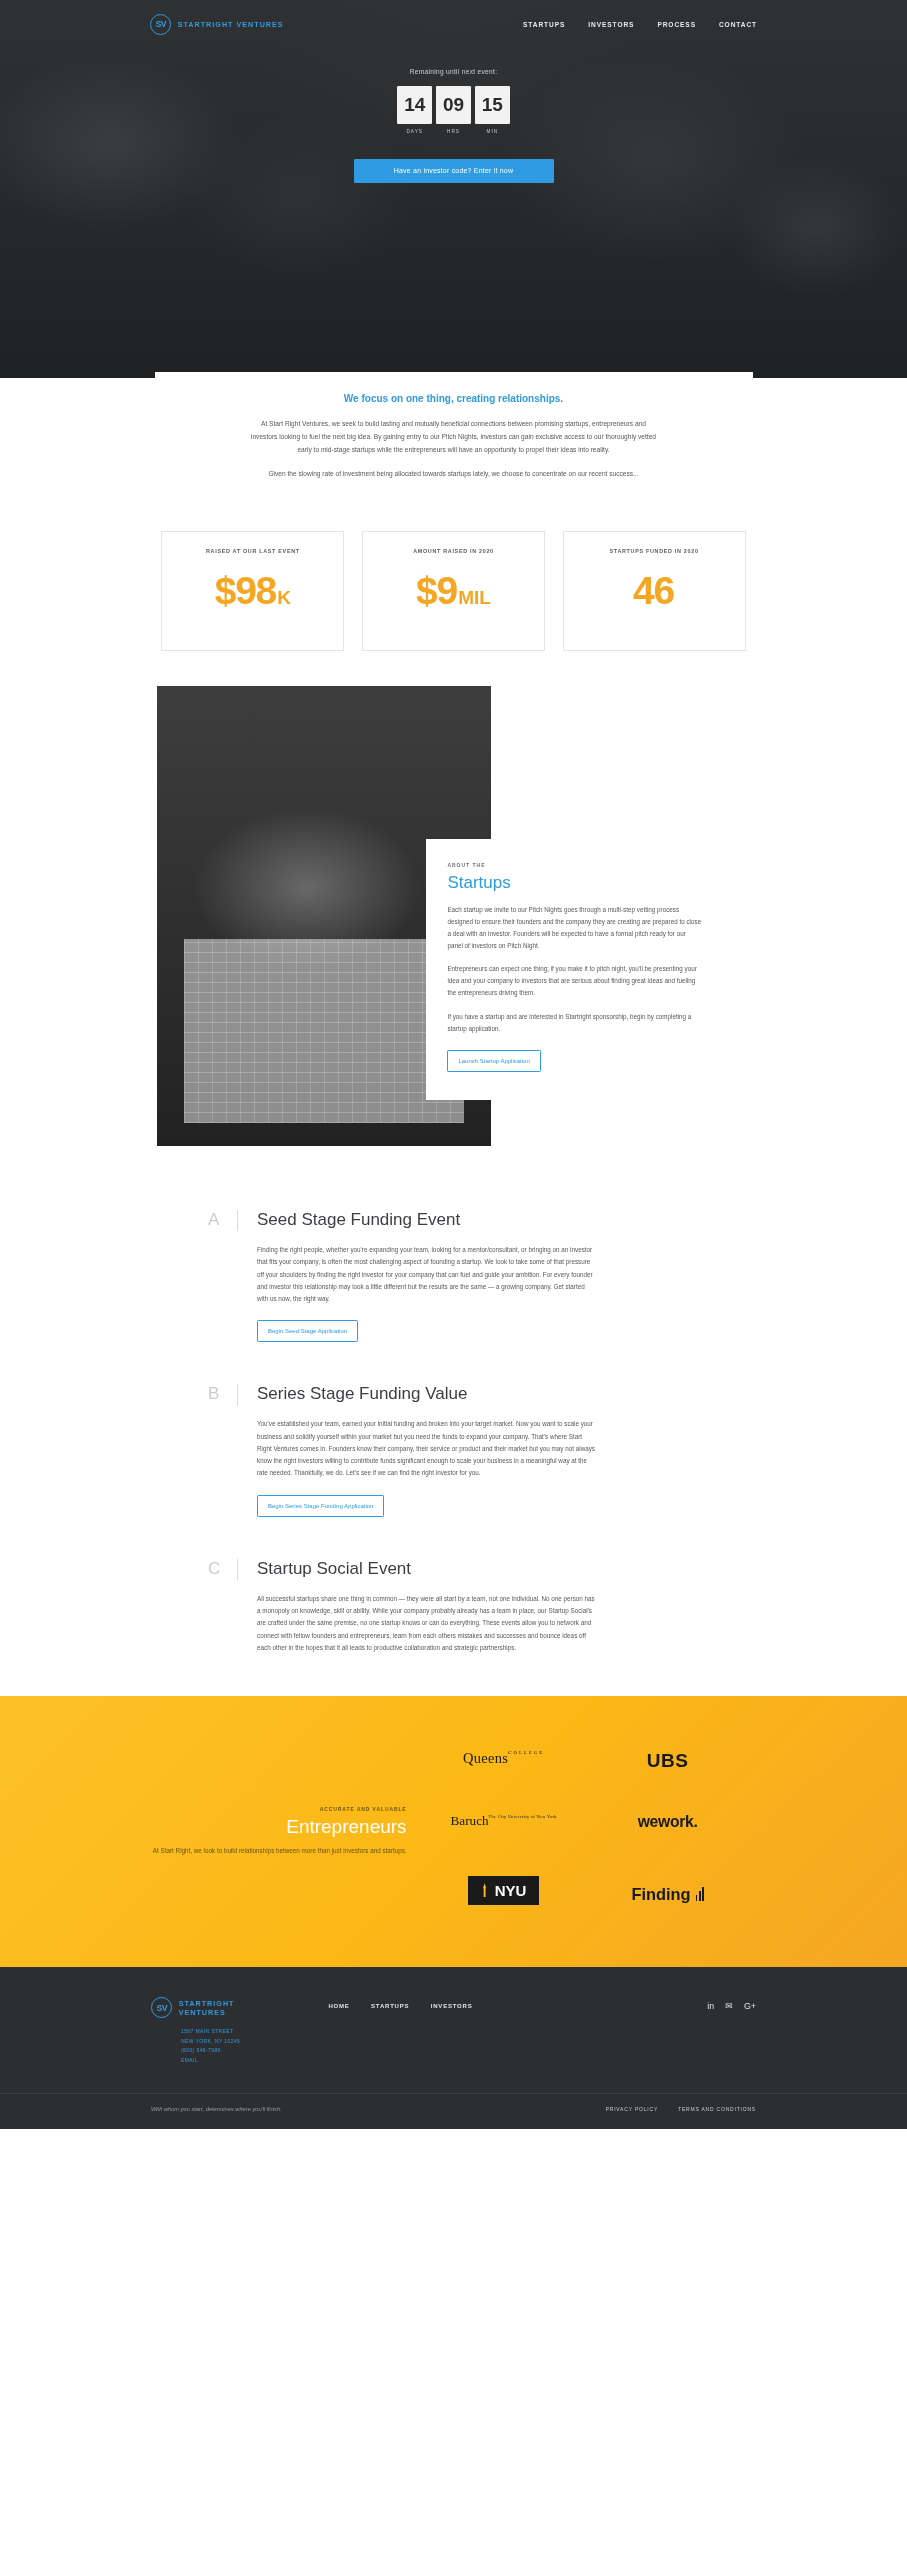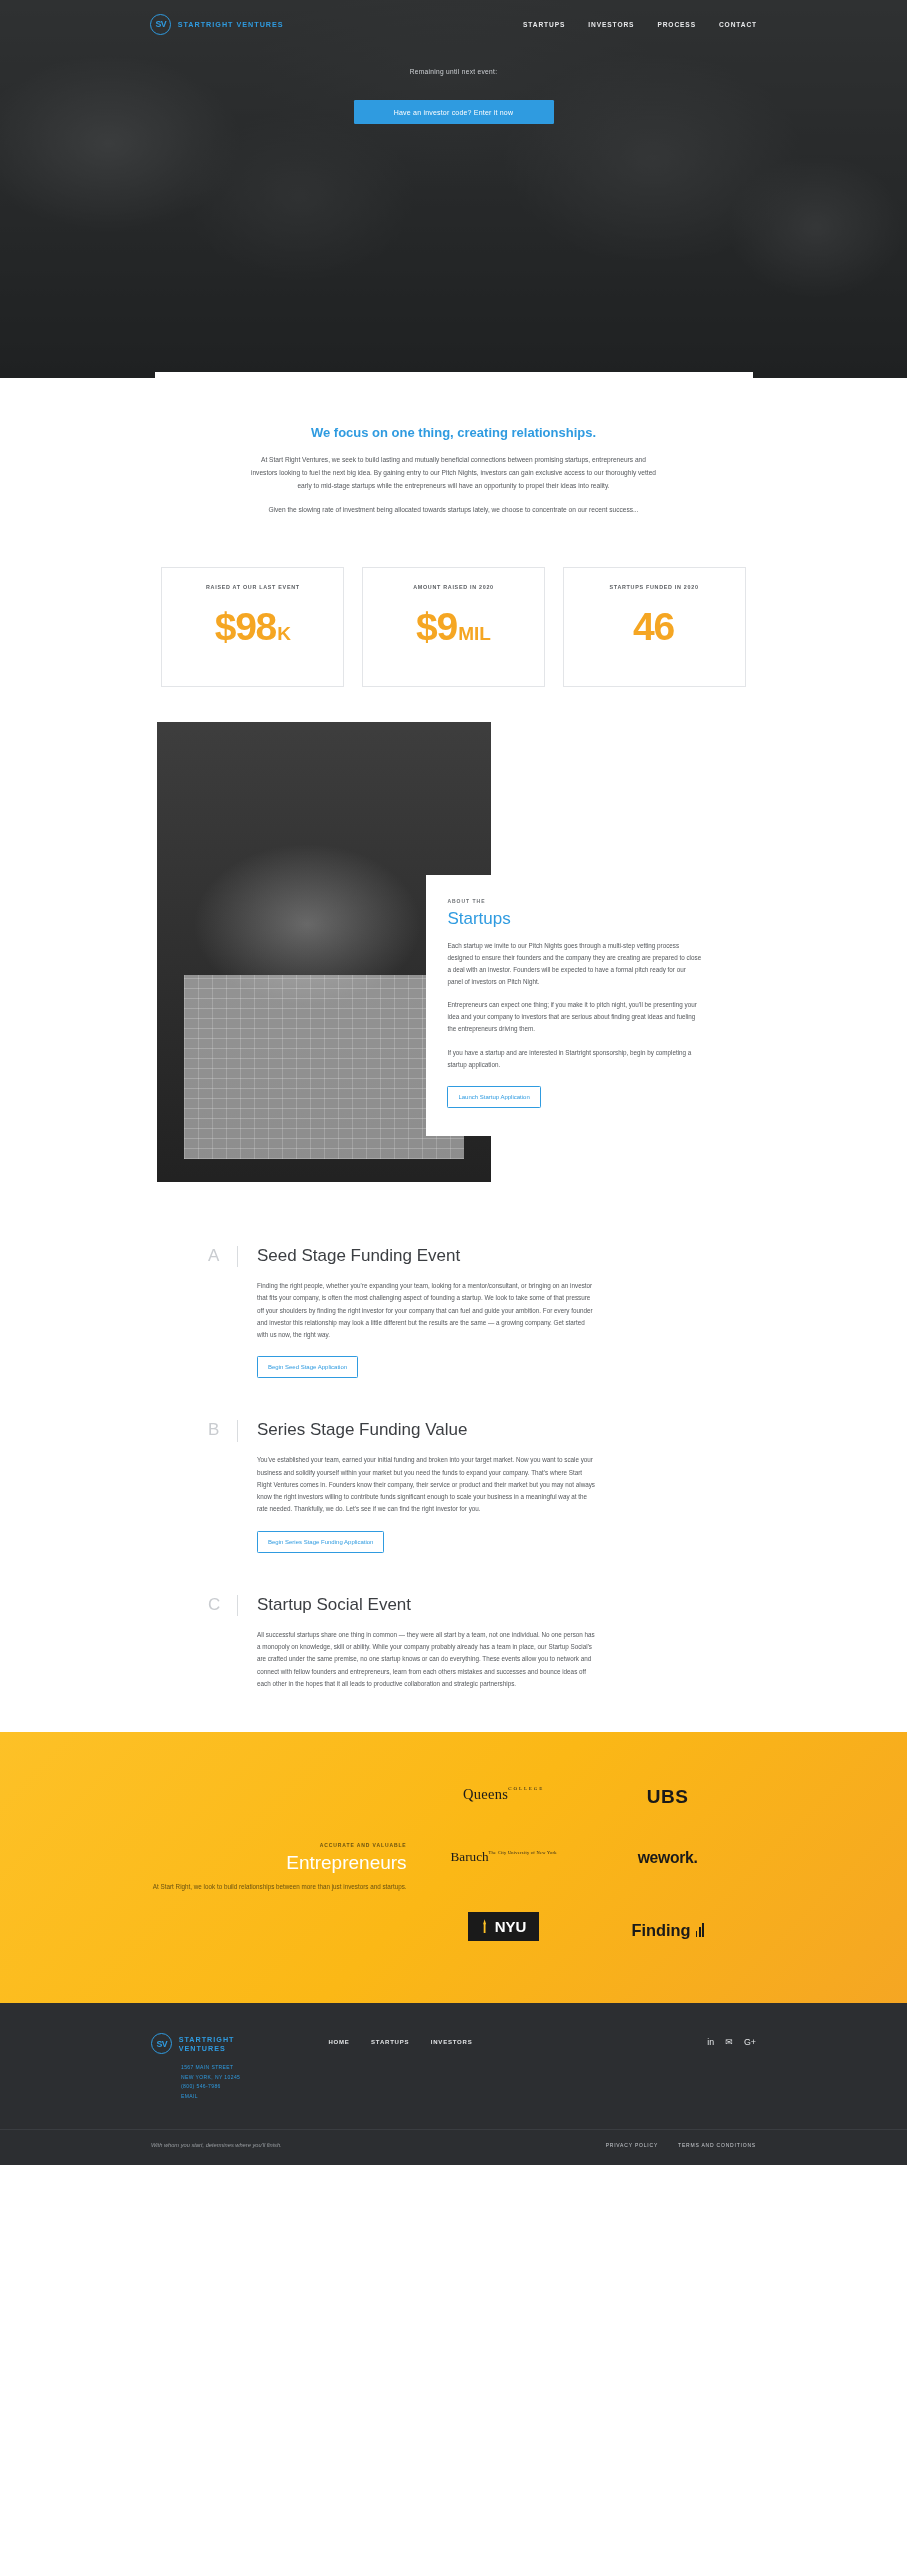--- a/index.html
+++ b/index.html
@@ -76,21 +76,21 @@
     font-family: inherit;
   }
 
   
   .focus-wrap { background:#fff; position: relative; }
   .focus-card {
     width: 598px; margin: 0 auto; background:#fff;
     padding: 21.4px 94px 19px; text-align:center;
     position: relative; top: -6.3px;
   }
-  .focus-title { color:#2f9be0; font-size: 13px; font-weight: 600; margin-top: 32px; }
+  .focus-title { color:#2f9be0; font-size: 10px; font-weight: 600; }
   .focus-p {
     font-size: 6.6px; line-height: 1.95; color:#55585c; margin-top: 14px;
   }
   .focus-p + .focus-p { margin-top: 11.3px; }
 
   
   .stats { display:flex; justify-content:center; gap: 17.6px; margin-top: 25px; }
   .stat {
     width: 183px; height: 120px; border:0.6px solid #e3e5e8; background:#fff;
     display:flex; flex-direction:column; align-items:center; padding-top: 16.4px;
@@ -201,20 +201,34 @@
         <div class="nav-links">
           <a href="#">STARTUPS</a>
           <a href="#">INVESTORS</a>
           <a href="#">PROCESS</a>
           <a href="#">CONTACT</a>
         </div>
       </nav>
 
       <div class="hero-sub">Remaining until next event:</div>
 
+      <div class="countdown">
+        <div class="cd-unit">
+          <div class="cd-box">14</div>
+          <div class="cd-label">DAYS</div>
+        </div>
+        <div class="cd-unit">
+          <div class="cd-box">09</div>
+          <div class="cd-label">HRS</div>
+        </div>
+        <div class="cd-unit">
+          <div class="cd-box">15</div>
+          <div class="cd-label">MIN</div>
+        </div>
+      </div>
 
       <button class="cta-hero">Have an investor code? Enter it now</button>
     </div>
   </section>
 
   <section class="focus-wrap">
     <div class="focus-card">
       <h2 class="focus-title">We focus on one thing, creating relationships.</h2>
       <p class="focus-p">At Start Right Ventures, we seek to build lasting and mutually beneficial connections between promising startups, entrepreneurs and investors looking to fuel the next big idea. By gaining entry to our Pitch Nights, investors can gain exclusive access to our thoroughly vetted early to mid-stage startups while the entrepreneurs will have an opportunity to propel their ideas into reality.</p>
       <p class="focus-p">Given the slowing rate of investment being allocated towards startups lately, we choose to concentrate on our recent success...</p>

